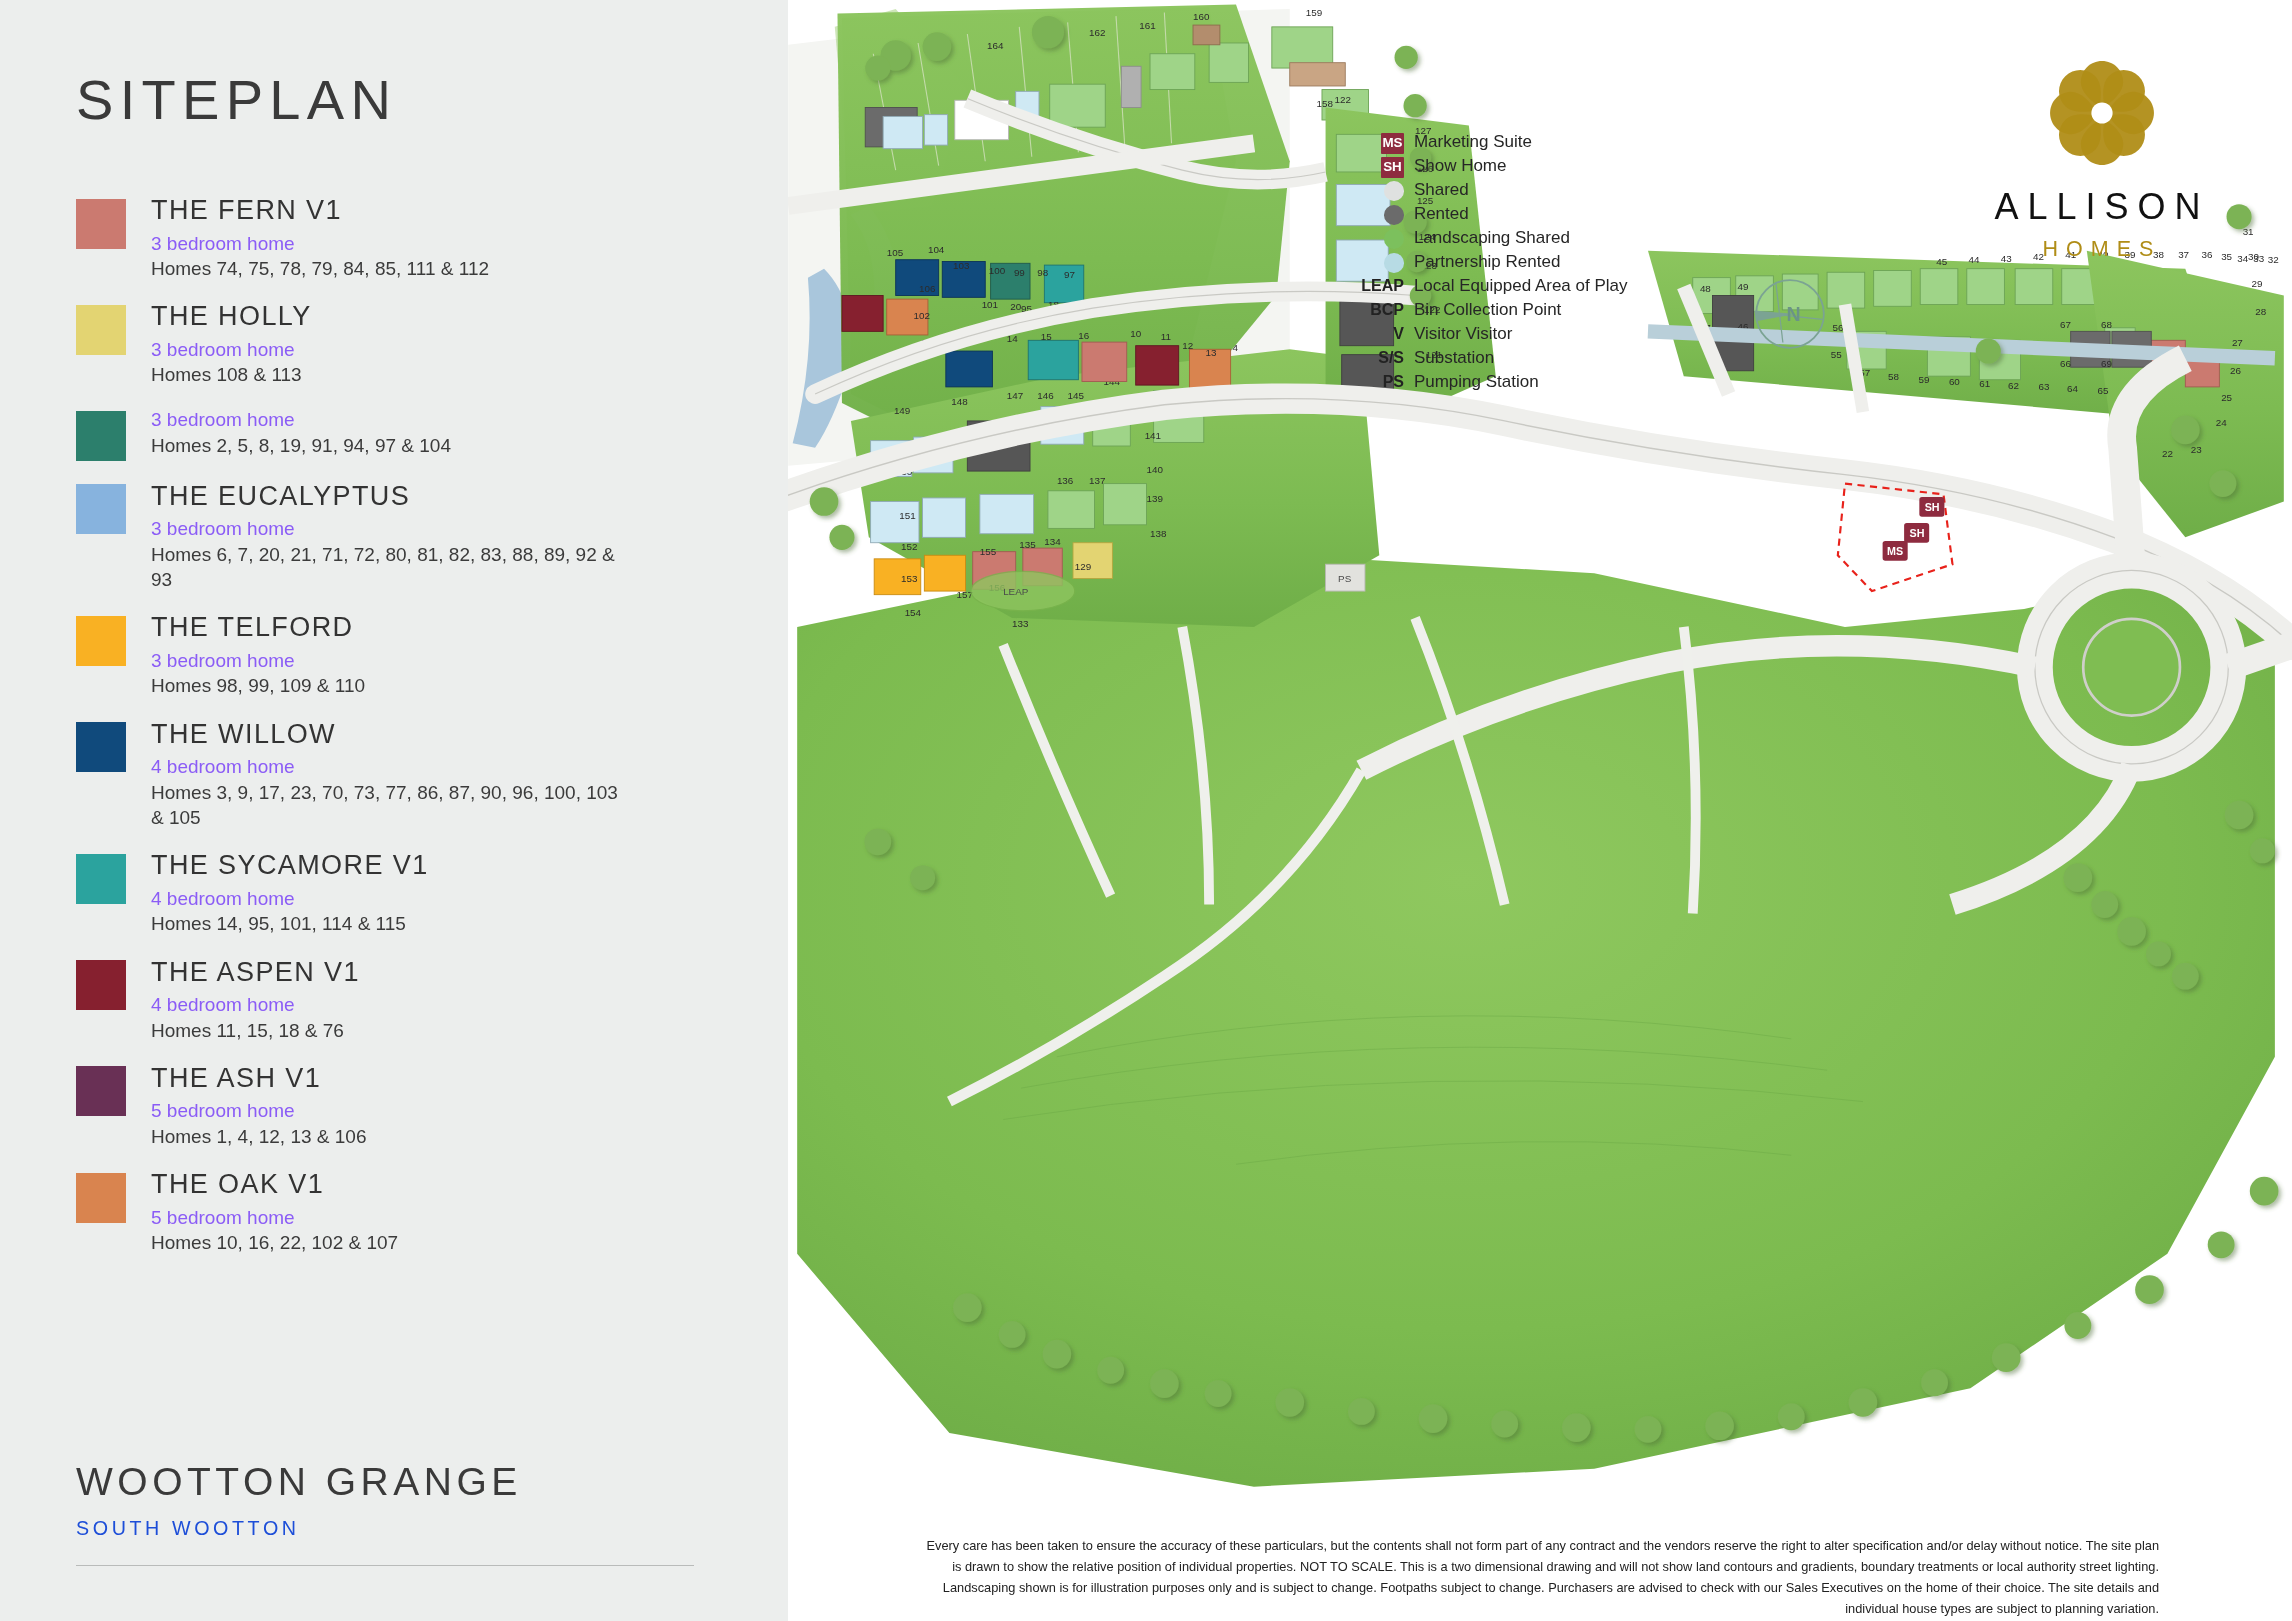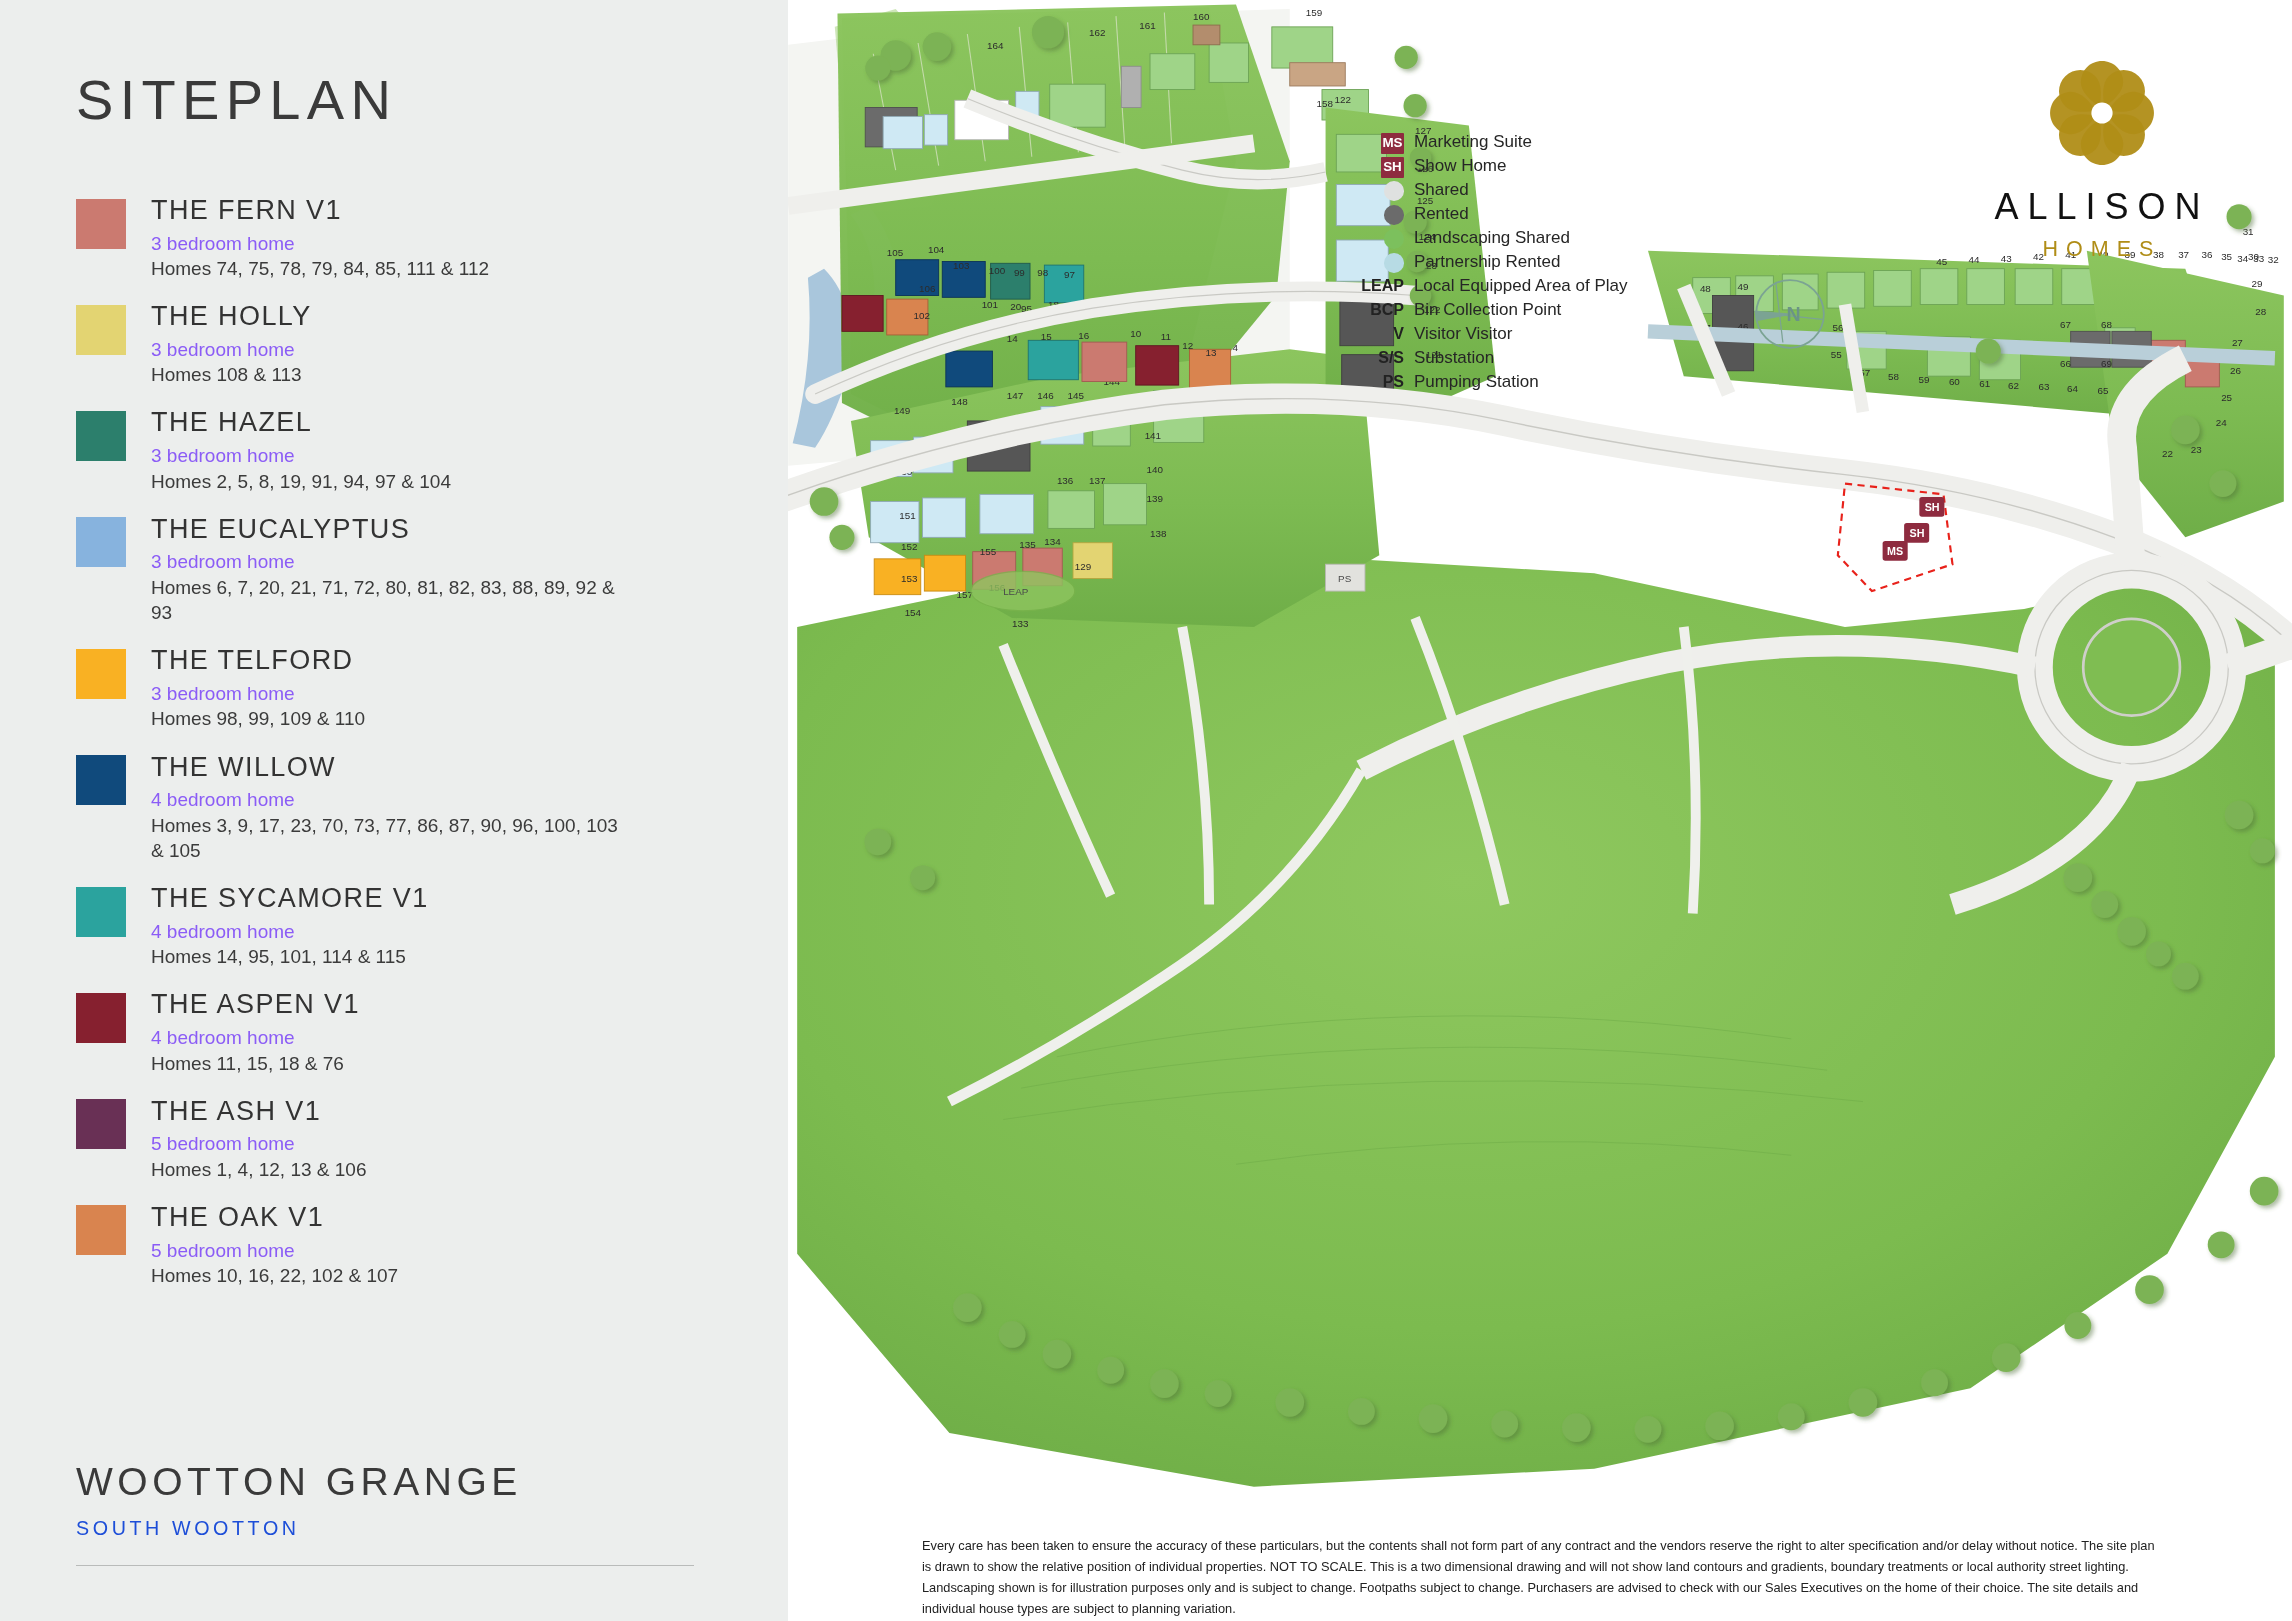--- a/index.html
+++ b/index.html
@@ -67,21 +67,21 @@
   }
   #brand-sub{
     font-size:21.5px;letter-spacing:8px;color:#b08d17;margin-top:9px;font-weight:500;
   }
   
   #compass{position:absolute;left:961px;top:273px;}
   
   #disclaimer{
     position:absolute;left:0;top:1536px;width:1505px;
     padding:0 134px;box-sizing:border-box;
-    font-size:12.8px;line-height:1.63;color:#222;text-align:left;
+    font-size:12.8px;line-height:1.63;color:#222;text-align:right;
     font-family:"Liberation Sans",sans-serif;
   }
   .plotnum{font-size:11px;fill:#2c2c2c;font-family:"Liberation Sans",sans-serif;}
   .marker-txt{font-size:12px;fill:#ffffff;font-weight:700;font-family:"Liberation Sans",sans-serif;}
   .area-txt{font-size:11px;fill:#4a4a4a;font-family:"Liberation Sans",sans-serif;}
 </style>
 </head>
 <body>
 
 <div id="sidebar">
@@ -100,21 +100,20 @@
         <div class="swatch" style="background:#e3d472"></div>
         <div class="lg-text">
           <div class="lg-name">THE HOLLY</div>
           <div class="lg-beds">3 bedroom home</div>
           <div class="lg-homes">Homes 108 &amp; 113</div>
         </div>
       </div>
       <div class="legend-item">
         <div class="swatch" style="background:#2c7f6c"></div>
         <div class="lg-text">
-          <div class="lg-name">THE HAZEL</div>
           <div class="lg-beds">3 bedroom home</div>
           <div class="lg-homes">Homes 2, 5, 8, 19, 91, 94, 97 &amp; 104</div>
         </div>
       </div>
       <div class="legend-item">
         <div class="swatch" style="background:#87b3de"></div>
         <div class="lg-text">
           <div class="lg-name">THE EUCALYPTUS</div>
           <div class="lg-beds">3 bedroom home</div>
           <div class="lg-homes">Homes 6, 7, 20, 21, 71, 72, 80, 81, 82, 83, 88, 89, 92 &amp; 93</div>

